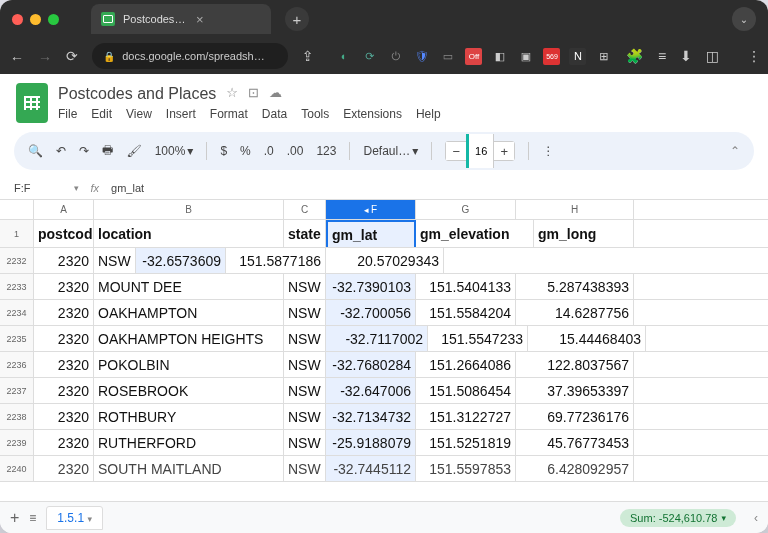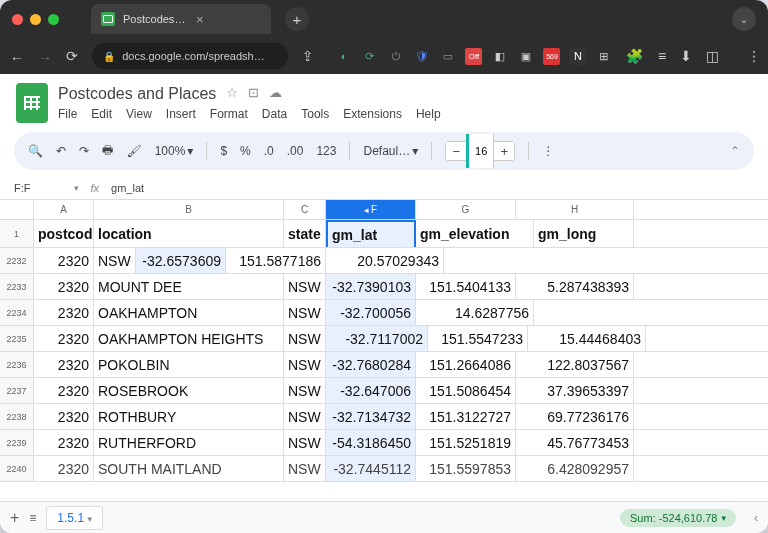--- a/index.html
+++ b/index.html
@@ -201,20 +201,21 @@
           <div class="cell sel num" style="width:90px">-32.7390103</div>
           <div class="cell num" style="width:100px">151.5404133</div>
           <div class="cell num" style="width:118px">5.287438393</div>
         </div>
         <div class="row">
           <div class="rn">2234</div>
           <div class="cell num" style="width:60px">2320</div>
           <div class="cell" style="width:190px">OAKHAMPTON</div>
           <div class="cell" style="width:42px">NSW</div>
           <div class="cell sel num" style="width:90px">-32.700056</div>
+          <div class="cell num" style="width:100px">151.5584204</div>
           <div class="cell num" style="width:118px">14.6287756</div>
         </div>
         <div class="row">
           <div class="rn">2235</div>
           <div class="cell num" style="width:60px">2320</div>
           <div class="cell" style="width:190px">OAKHAMPTON HEIGHTS</div>
           <div class="cell" style="width:42px">NSW</div>
           <div class="cell sel num" style="width:102px">-32.7117002</div>
           <div class="cell num" style="width:100px">151.5547233</div>
           <div class="cell num" style="width:118px">15.44468403</div>
@@ -244,21 +245,21 @@
           <div class="cell" style="width:42px">NSW</div>
           <div class="cell sel num" style="width:90px">-32.7134732</div>
           <div class="cell num" style="width:100px">151.3122727</div>
           <div class="cell num" style="width:118px">69.77236176</div>
         </div>
         <div class="row">
           <div class="rn">2239</div>
           <div class="cell num" style="width:60px">2320</div>
           <div class="cell" style="width:190px">RUTHERFORD</div>
           <div class="cell" style="width:42px">NSW</div>
-          <div class="cell sel num" style="width:90px">-54.3186450</div>
+          <div class="cell sel num" style="width:90px">-25.9188079</div>
           <div class="cell num" style="width:100px">151.5251819</div>
           <div class="cell num" style="width:118px">45.76773453</div>
         </div>
         <div class="row lastrow">
           <div class="rn">2240</div>
           <div class="cell num" style="width:60px">2320</div>
           <div class="cell" style="width:190px">SOUTH MAITLAND</div>
           <div class="cell" style="width:42px">NSW</div>
           <div class="cell sel num" style="width:90px">-32.7445112</div>
           <div class="cell num" style="width:100px">151.5597853</div>

